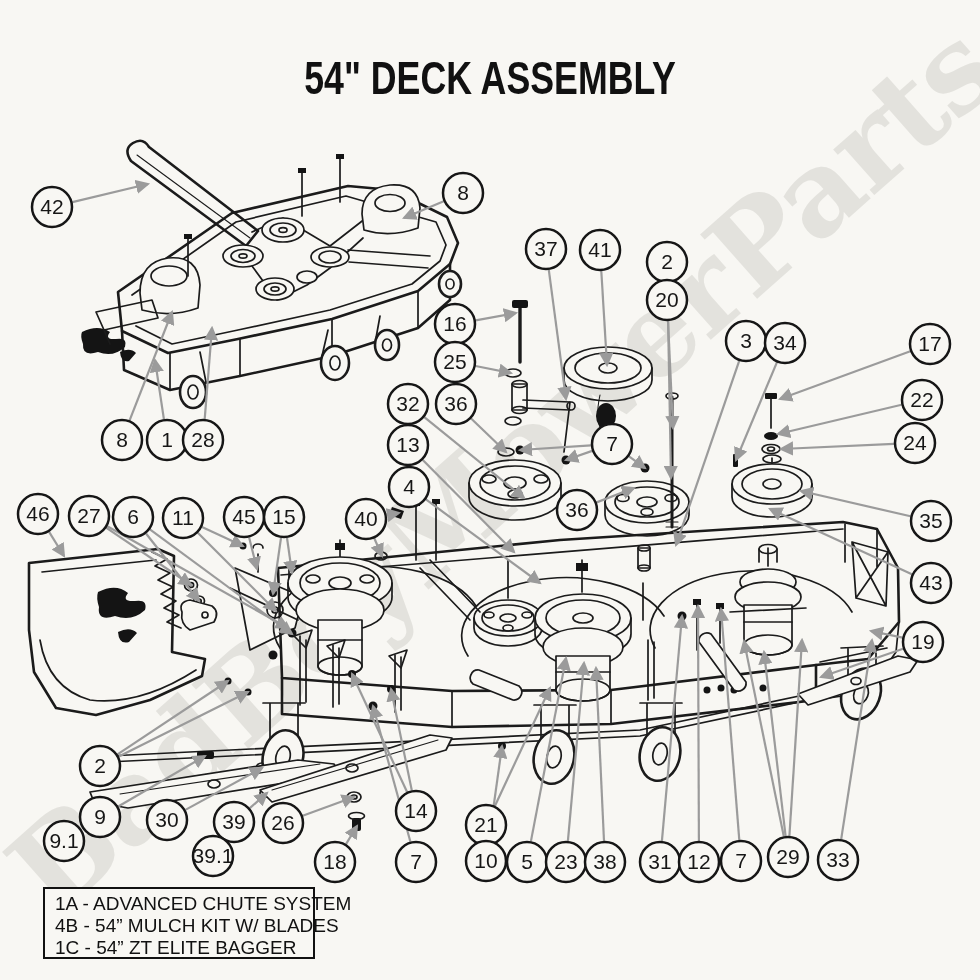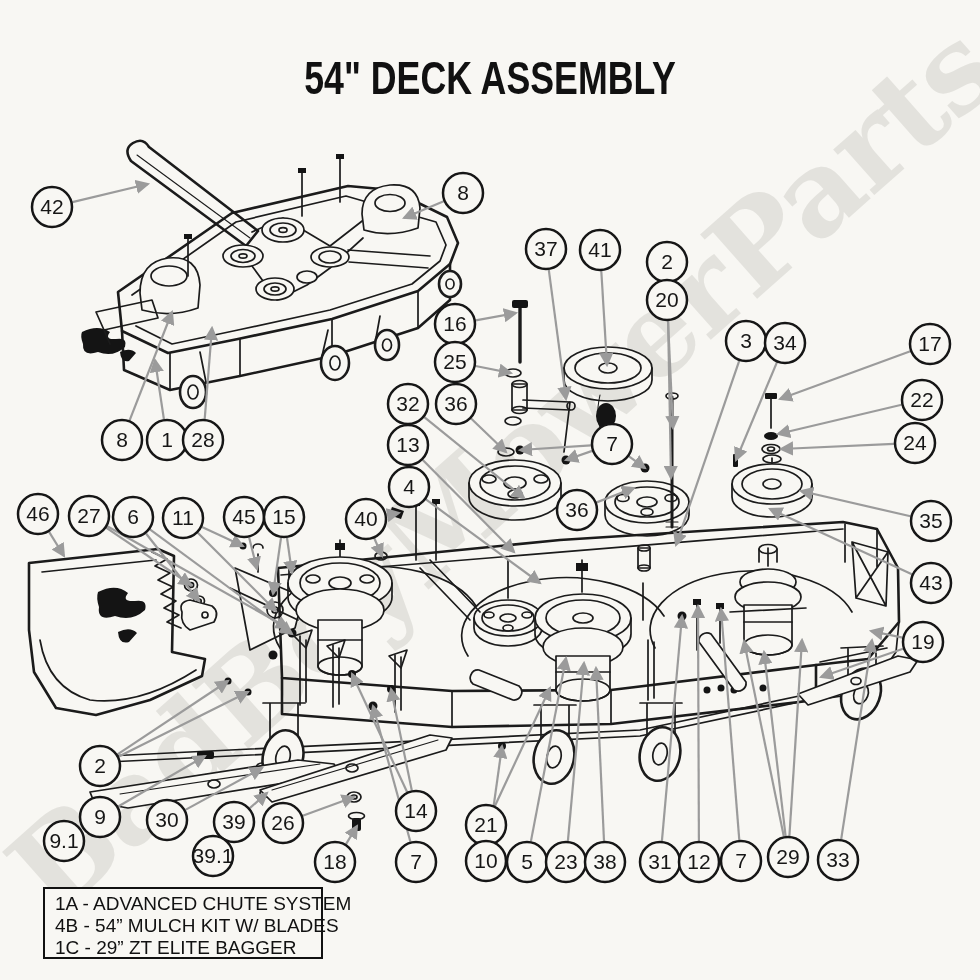--- a/index.html
+++ b/index.html
@@ -13,21 +13,21 @@
   .art .heavy{stroke-width:2.6;}
   .art .thin{stroke-width:1.1;}
   .art .blk{fill:#141414;stroke:none;}
   .art .wfill{fill:#f8f7f3;}
   #watermark-text{font-family:"DejaVu Serif",serif;font-weight:bold;font-size:118px;letter-spacing:-2px;}
   #leaders line{stroke:#9b9b9b;stroke-width:2.2;}
   #callouts circle{fill:#f8f7f3;stroke:#161616;stroke-width:2.5;}
   #callouts text{font-family:"Liberation Sans",sans-serif;font-size:21px;fill:#161616;
     text-anchor:middle;}
   #legend-box{position:absolute;left:43px;top:887px;width:258px;height:60px;
-    border:2px solid #111;padding:4px 8px 4px 10px;background:#f8f7f3;
+    border:2px solid #111;padding:4px 0 4px 10px;background:#f8f7f3;
     font-size:19px;line-height:22px;color:#111;white-space:nowrap;}
 </style>
 </head>
 <body>
 
 <div id="stage">
 
   <div id="page-title">54" DECK ASSEMBLY</div>
 
   <svg width="980" height="980" viewBox="0 0 980 980">
@@ -606,15 +606,15 @@
         <g>
           <circle cx="838" cy="860" r="20"></circle>
           <text x="838" y="860" dy="0.35em">33</text>
         </g>
       </g>
   </svg>
 
   <div id="legend-box">
     <div>1A - ADVANCED CHUTE SYSTEM</div>
     <div>4B - 54” MULCH KIT W/ BLADES</div>
-    <div>1C - 29” ZT ELITE BAGGER</div>
+    <div>1C - 54” ZT ELITE BAGGER</div>
   </div>
 </div>
 
 </body></html>

